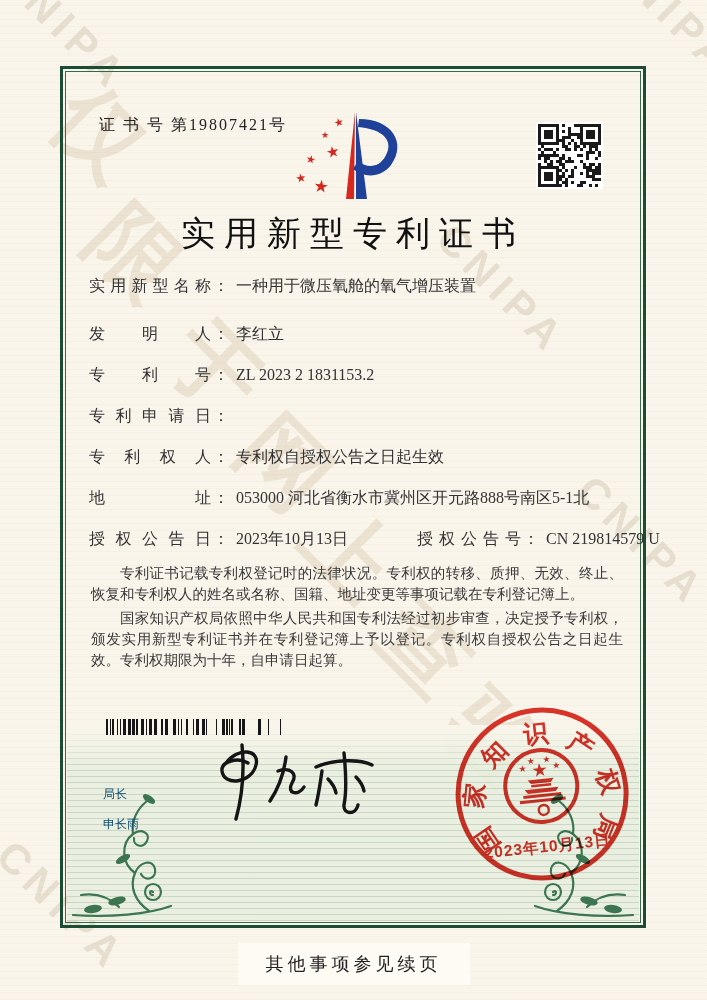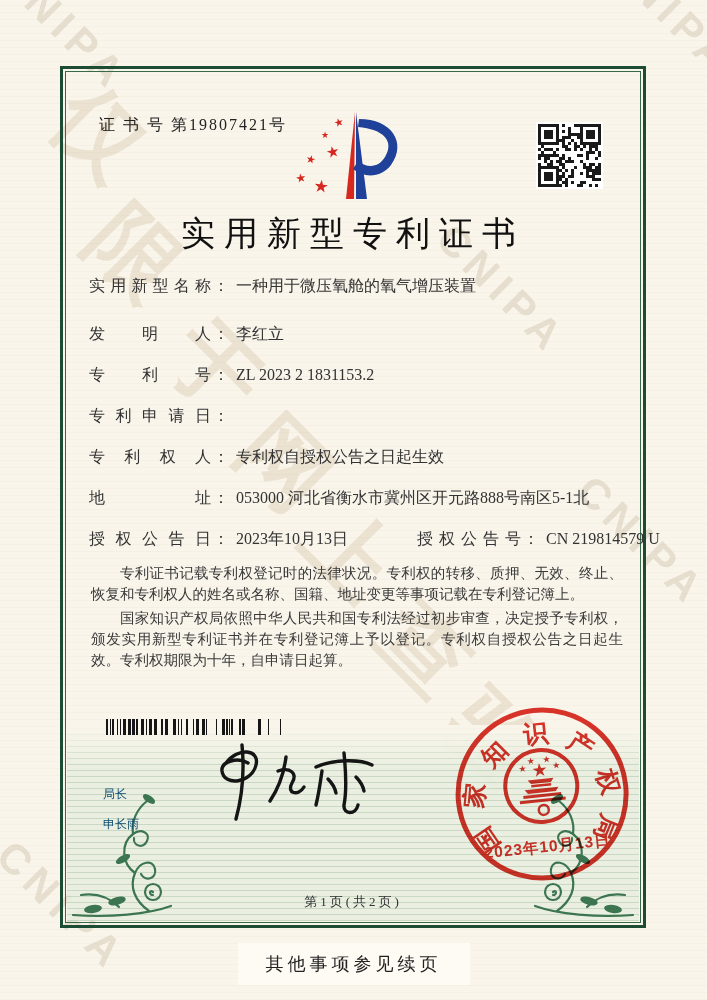--- a/index.html
+++ b/index.html
@@ -501,16 +501,15 @@
         <rect x="-10" y="-2" width="20" height="2.5"></rect>
         <path d="M-17,2.5 h34 l-3,4 h-28 Z"></path>
         <rect x="-19" y="8" width="38" height="3"></rect>
         <rect x="-23" y="13" width="46" height="3"></rect>
       </g>
       <circle cy="24" r="5" fill="none" stroke="#d6281e" stroke-width="2.5"></circle>
     </g>
     <text x="91" y="150" class="seal-date">2023年10月13日</text>
   </svg>
 
-  <div class="pageinfo">第1页(共2页)</div>
 </div>
 
 <div class="note">其他事项参见续页</div>
 
 </body></html>

